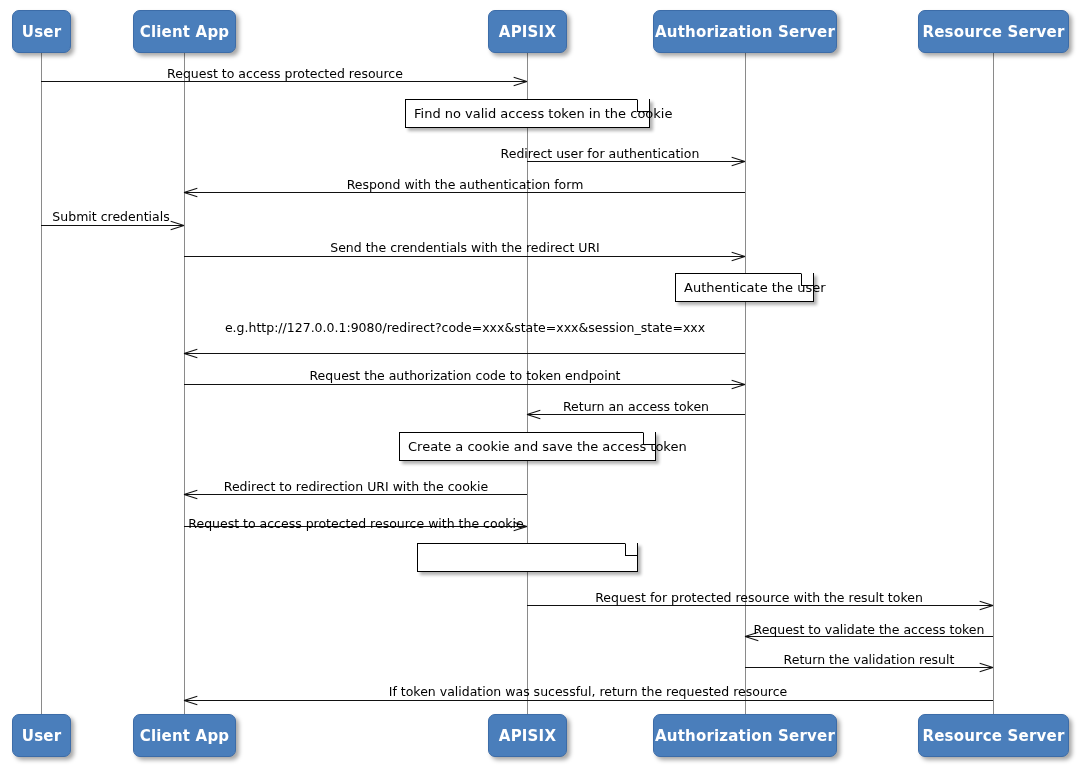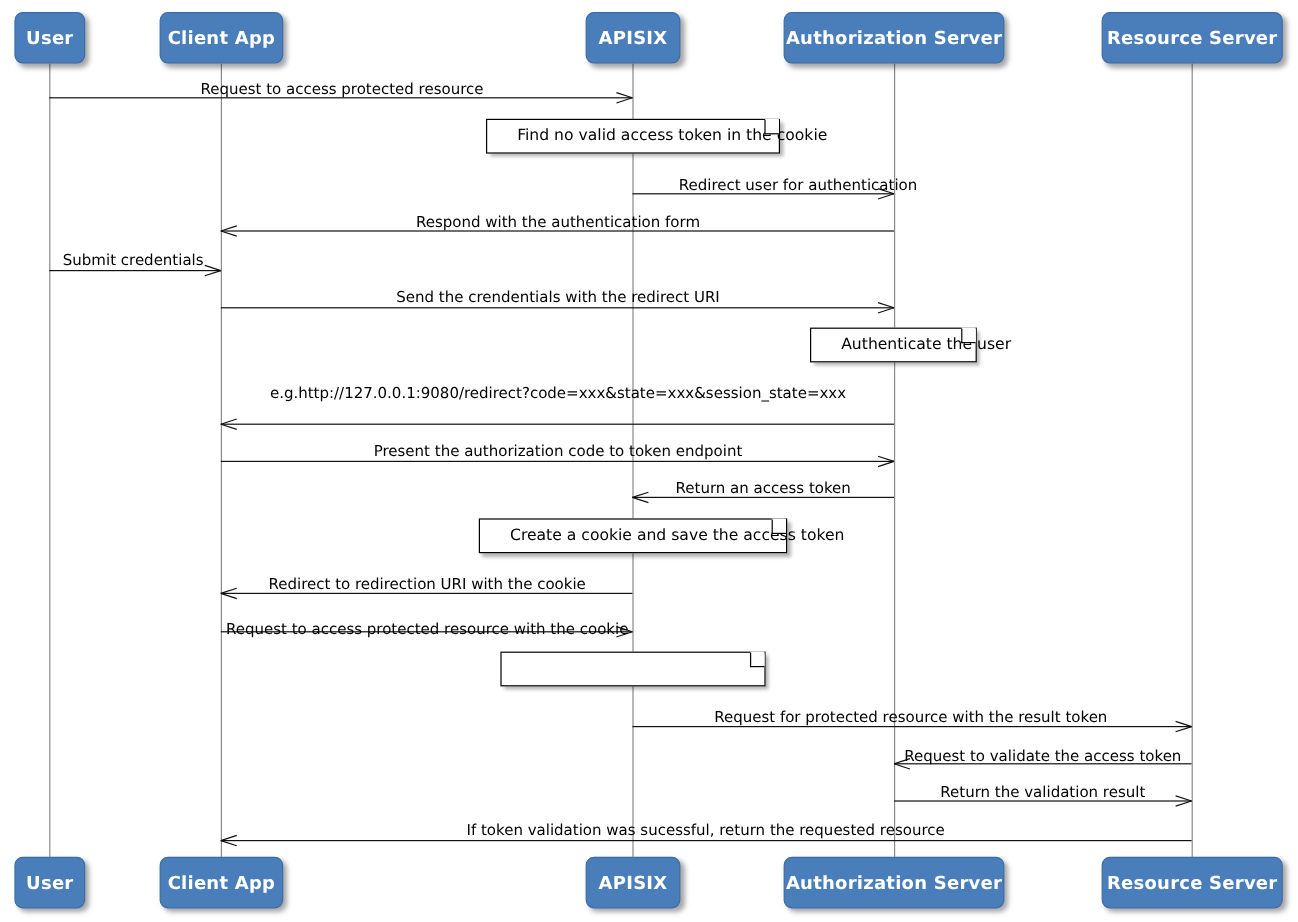--- a/index.html
+++ b/index.html
@@ -78,21 +78,21 @@
   
   .note {
     position: absolute;
     box-sizing: border-box;
     background: #ffffff;
     border: 1.2px solid #000000;
     font-size: 13px;
     color: #000000;
     display: flex;
     align-items: center;
-    padding: 0 25px;
+    padding: 0 8px;
     box-shadow: 3px 3px 3px rgba(0,0,0,0.30);
     white-space: nowrap;
   }
   .note .fold {
     position: absolute;
     top: 0;
     right: 0;
     width: 11px;
     height: 11px;
     background: #ffffff;
@@ -152,21 +152,21 @@
     <div class="msg" style="left: 41px; top: 81px; width: 486px;"></div>
     <div class="ahv right" style="left: 513px; top: 81px;"></div>
     <div class="msg-label" style="top: 66px; left: 0px; width: 1082px; text-align: center;">
       <div style="position: absolute; left: 285px; top: 0px; transform: translateX(-50%); text-align: center; white-space: nowrap;">
         <div>Request to access protected resource</div>
       </div>
     </div>
     <div class="msg" style="left: 527px; top: 161px; width: 218px;"></div>
     <div class="ahv right" style="left: 731px; top: 161px;"></div>
     <div class="msg-label" style="top: 146px; left: 0px; width: 1082px; text-align: center;">
-      <div style="position: absolute; left: 665px; top: 0px; transform: translateX(-50%); text-align: center; white-space: nowrap;">
+      <div style="position: absolute; left: 600px; top: 0px; transform: translateX(-50%); text-align: center; white-space: nowrap;">
         <div>Redirect user for authentication</div>
       </div>
     </div>
     <div class="msg" style="left: 184px; top: 192px; width: 561px;"></div>
     <div class="ahv left" style="left: 184px; top: 192px;"></div>
     <div class="msg-label" style="top: 177px; left: 0px; width: 1082px; text-align: center;">
       <div style="position: absolute; left: 465px; top: 0px; transform: translateX(-50%); text-align: center; white-space: nowrap;">
         <div>Respond with the authentication form</div>
       </div>
     </div>
@@ -188,21 +188,21 @@
     <div class="ahv left" style="left: 184px; top: 353px;"></div>
     <div class="msg-label" style="top: 320px; left: 0px; width: 1082px; text-align: center;">
       <div style="position: absolute; left: 465px; top: 0px; transform: translateX(-50%); text-align: center; white-space: nowrap;">
         <div>e.g.http://127.0.0.1:9080/redirect?code=xxx&amp;state=xxx&amp;session_state=xxx</div>
       </div>
     </div>
     <div class="msg" style="left: 184px; top: 384px; width: 561px;"></div>
     <div class="ahv right" style="left: 731px; top: 384px;"></div>
     <div class="msg-label" style="top: 368px; left: 0px; width: 1082px; text-align: center;">
       <div style="position: absolute; left: 465px; top: 0px; transform: translateX(-50%); text-align: center; white-space: nowrap;">
-        <div>Present the authorization code to token endpoint</div>
+        <div>Request the authorization code to token endpoint</div>
       </div>
     </div>
     <div class="msg" style="left: 527px; top: 414px; width: 218px;"></div>
     <div class="ahv left" style="left: 527px; top: 414px;"></div>
     <div class="msg-label" style="top: 399px; left: 0px; width: 1082px; text-align: center;">
       <div style="position: absolute; left: 636px; top: 0px; transform: translateX(-50%); text-align: center; white-space: nowrap;">
         <div>Return an access token</div>
       </div>
     </div>
     <div class="msg" style="left: 184px; top: 494px; width: 343px;"></div>

